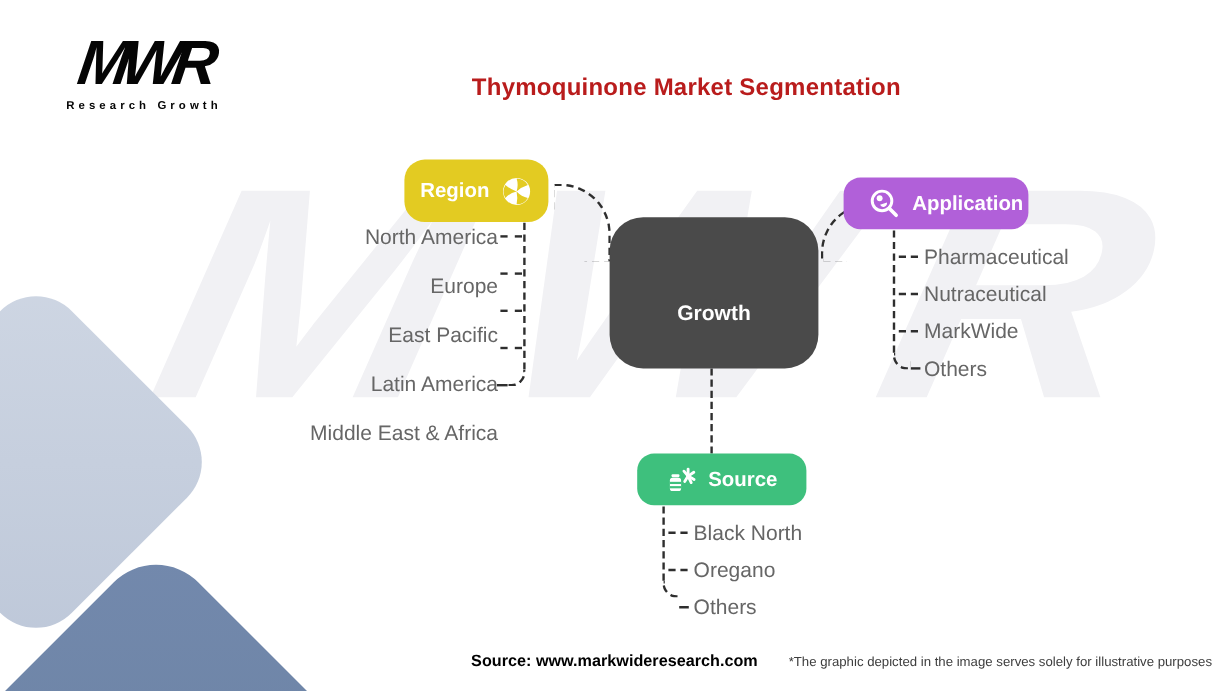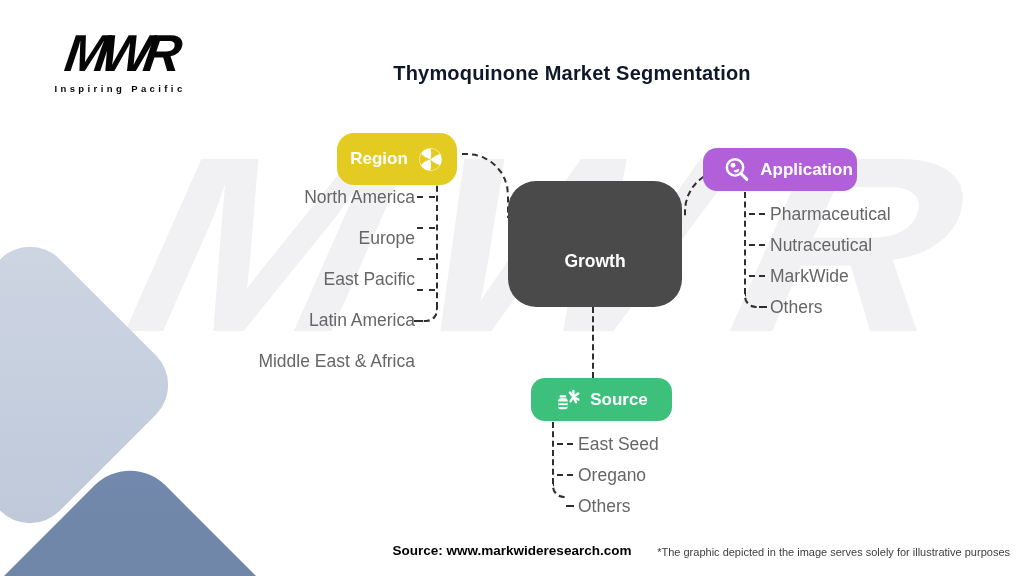--- a/index.html
+++ b/index.html
@@ -17,21 +17,21 @@
                 background:linear-gradient(135deg,#7389ad,#68809f);}
 
   
   .logo{position:absolute;left:40px;top:26px;width:160px;text-align:center;color:#050505;}
   .logo .mark{font-size:52px;font-weight:900;font-style:italic;letter-spacing:-7px;
               line-height:1.05;transform:skewX(-8deg);}
   .logo .name{font-size:16px;font-weight:800;letter-spacing:.2px;margin-top:1px;}
   .logo .tagline{font-size:9.5px;font-weight:700;letter-spacing:3.4px;margin-top:2px;}
 
   .title{position:absolute;left:120px;right:0;top:62px;text-align:center;
-         font-size:20px;font-weight:700;color:#0f172a;letter-spacing:.2px;}
+         font-size:20px;font-weight:700;color:#b91c1c;letter-spacing:.2px;}
 
   
   .center-box{position:absolute;left:508px;top:181px;width:174px;height:126px;
               background:#4a4a4a;border-radius:28px;display:flex;flex-direction:column;
               justify-content:center;align-items:center;padding-top:34px;box-sizing:border-box;
               color:#fff;font-size:17.5px;font-weight:700;line-height:25px;text-align:center;}
 
   
   .badge{position:absolute;display:flex;align-items:center;justify-content:center;gap:9px;
          border-radius:14px;color:#fff;font-size:17px;font-weight:700;box-sizing:border-box;}
@@ -66,21 +66,21 @@
 <body>
 
 <div class="stage">
 
   <div class="watermark">MWR</div>
   <div class="diamond light"></div>
   <div class="diamond dark"></div>
 
   <div class="logo">
     <div class="mark">MWR</div>
-    <div class="tagline">Inspiring Pacific</div>
+    <div class="tagline">Research Growth</div>
   </div>
 
   <div class="title">Thymoquinone Market Segmentation</div>
 
   <div class="curve-tr" style="left:462px;top:153px;width:45px;height:63px;"></div>
   <div class="vline" style="left:436px;top:176px;height:132px;"></div>
   <div class="corner-br" style="left:423px;top:308px;width:13px;height:12px;"></div>
   <div class="stub" style="left:417px;top:196px;width:18px;"></div>
   <div class="stub" style="left:417px;top:227px;width:18px;"></div>
   <div class="stub" style="left:417px;top:258px;width:18px;"></div>
@@ -159,21 +159,21 @@
   </div>
 
   <div class="leaf-list left-aligned" style="top:203px;left:770px;">
     <span>Pharmaceutical</span>
     <span>Nutraceutical</span>
     <span>MarkWide</span>
     <span>Others</span>
   </div>
 
   <div class="leaf-list left-aligned" style="top:433px;left:578px;">
-    <span>East Seed</span>
+    <span>Black North</span>
     <span>Oregano</span>
     <span>Others</span>
   </div>
 
   <div class="footer-source">Source: www.markwideresearch.com</div>
   <div class="disclaimer">*The graphic depicted in the image serves solely for illustrative purposes</div>
 
 </div>
 
 </body></html>

